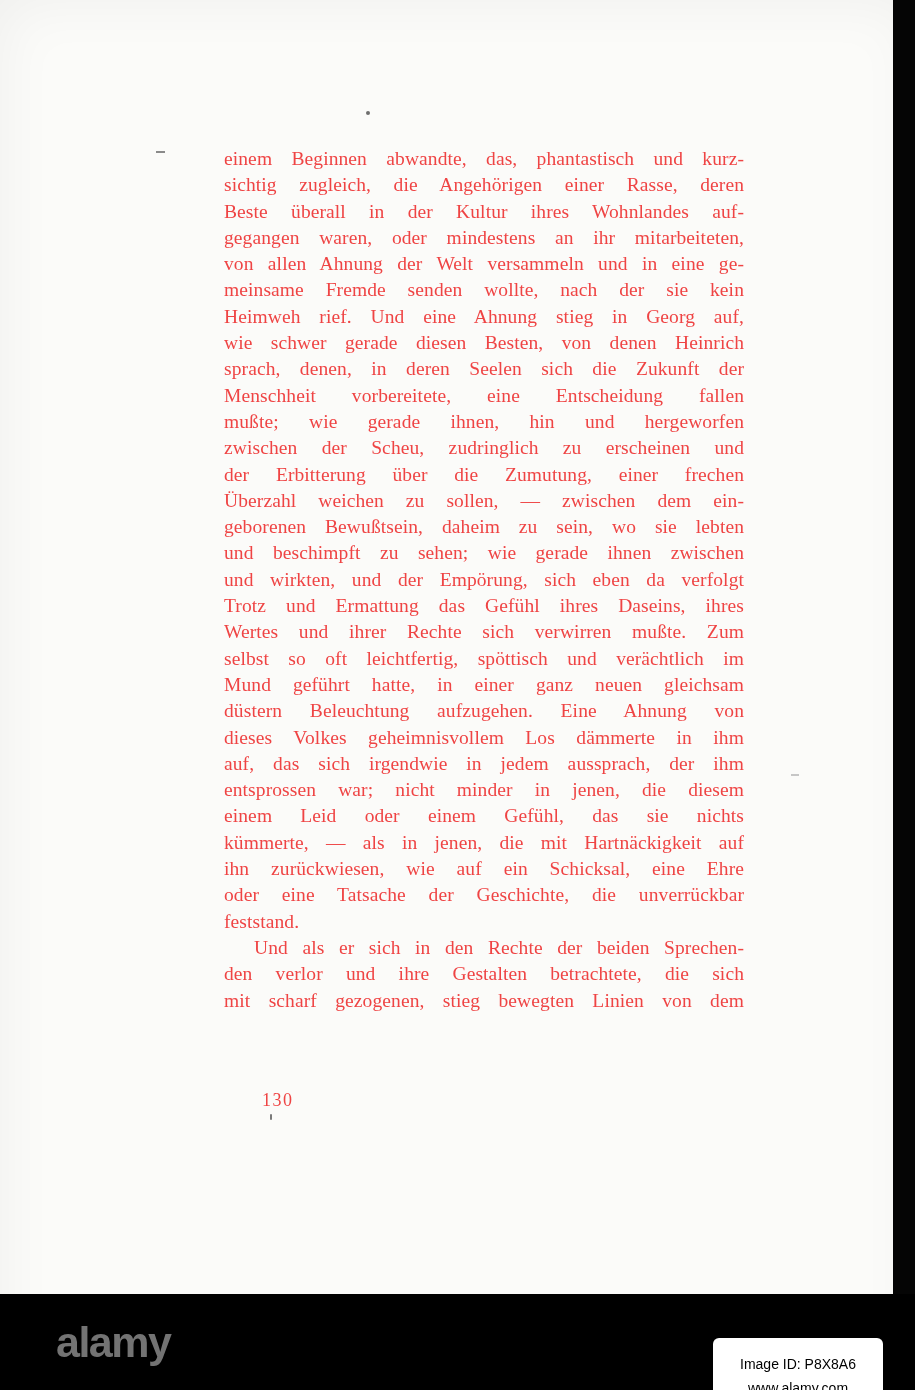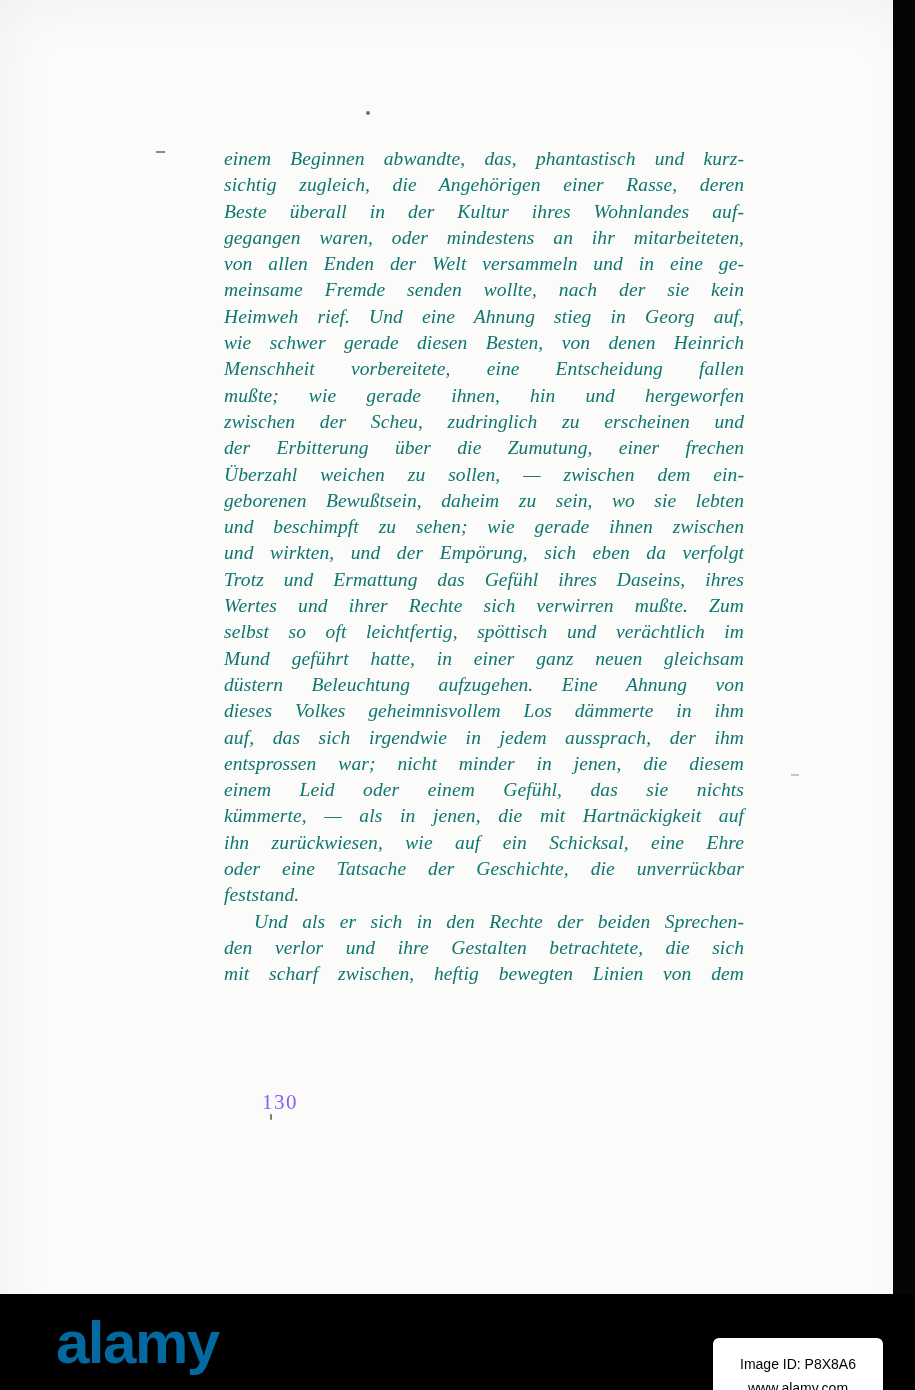--- a/index.html
+++ b/index.html
@@ -17,40 +17,39 @@
     position: absolute;
     inset: 0;
     pointer-events: none;
     box-shadow: inset 0 0 60px rgba(0,0,0,0.05);
   }
   .text-block {
     position: absolute;
     left: 224px;
     top: 146px;
     width: 520px;
-    color: #0f766e;
+    color: #ef4444;
     font-size: 19.5px;
     line-height: 26.3px;
     letter-spacing: 0.1px;
-    font-style: italic;
   }
   .para { margin: 0; }
   .line {
     text-align: justify;
     text-align-last: justify;
     white-space: normal;
   }
   .line.last-line { text-align-last: left; }
   .line.indent { text-indent: 30px; }
   .page-number {
     position: absolute;
     left: 262px;
     top: 1090px;
-    font-size: 21px;
-    color: #8b5cf6;
+    font-size: 18px;
+    color: #ef4444;
     letter-spacing: 1.5px;
   }
   
   .artifact { position: absolute; pointer-events: none; }
   .artifact.dot { left: 366px; top: 111px; width: 4px; height: 4px; background: #6e6e6e; border-radius: 50%; }
   .artifact.dash-left { left: 156px; top: 151px; width: 9px; height: 2px; background: #8a8a8a; }
   .artifact.dash-right { left: 791px; top: 774px; width: 8px; height: 2px; background: #c6c6c6; }
   .artifact.pagenum-mark { left: 270px; top: 1114px; width: 2px; height: 6px; background: #7a7a7a; border-radius: 1px; }
   
   .right-strip {
@@ -64,24 +63,24 @@
     position: absolute;
     left: 0; bottom: 0;
     width: 915px; height: 96px;
     background: #000000;
   }
   .alamy-logo {
     position: absolute;
     left: 56px;
     top: 50%;
     transform: translateY(-50%);
-    color: #0369a1;
+    color: #737373;
     font-family: "Liberation Sans", sans-serif;
     font-weight: bold;
-    font-size: 60px;
+    font-size: 43px;
     letter-spacing: -1.5px;
   }
   .id-box {
     position: absolute;
     right: 32px;
     top: 16px;
     width: 158px;
     padding: 18px 6px;
     background: #ffffff;
     border-radius: 6px;
@@ -102,24 +101,25 @@
   <div class="artifact dash-left"></div>
   <div class="artifact dash-right"></div>
   <div class="artifact pagenum-mark"></div>
 
   <div class="text-block">
       <div class="para">
         <div class="line">einem Beginnen abwandte, das, phantastisch und kurz-</div>
         <div class="line">sichtig zugleich, die Angehörigen einer Rasse, deren</div>
         <div class="line">Beste überall in der Kultur ihres Wohnlandes auf-</div>
         <div class="line">gegangen waren, oder mindestens an ihr mitarbeiteten,</div>
-        <div class="line">von allen Enden der Welt versammeln und in eine ge-</div>
+        <div class="line">von allen Ahnung der Welt versammeln und in eine ge-</div>
         <div class="line">meinsame Fremde senden wollte, nach der sie kein</div>
         <div class="line">Heimweh rief. Und eine Ahnung stieg in Georg auf,</div>
         <div class="line">wie schwer gerade diesen Besten, von denen Heinrich</div>
+        <div class="line">sprach, denen, in deren Seelen sich die Zukunft der</div>
         <div class="line">Menschheit vorbereitete, eine Entscheidung fallen</div>
         <div class="line">mußte; wie gerade ihnen, hin und hergeworfen</div>
         <div class="line">zwischen der Scheu, zudringlich zu erscheinen und</div>
         <div class="line">der Erbitterung über die Zumutung, einer frechen</div>
         <div class="line">Überzahl weichen zu sollen, — zwischen dem ein-</div>
         <div class="line">geborenen Bewußtsein, daheim zu sein, wo sie lebten</div>
         <div class="line">und beschimpft zu sehen; wie gerade ihnen zwischen</div>
         <div class="line">und wirkten, und der Empörung, sich eben da verfolgt</div>
         <div class="line">Trotz und Ermattung das Gefühl ihres Daseins, ihres</div>
         <div class="line">Wertes und ihrer Rechte sich verwirren mußte. Zum</div>
@@ -131,21 +131,21 @@
         <div class="line">entsprossen war; nicht minder in jenen, die diesem</div>
         <div class="line">einem Leid oder einem Gefühl, das sie nichts</div>
         <div class="line">kümmerte, — als in jenen, die mit Hartnäckigkeit auf</div>
         <div class="line">ihn zurückwiesen, wie auf ein Schicksal, eine Ehre</div>
         <div class="line">oder eine Tatsache der Geschichte, die unverrückbar</div>
         <div class="line last-line">feststand.</div>
       </div>
       <div class="para">
         <div class="line indent">Und als er sich in den Rechte der beiden Sprechen-</div>
         <div class="line">den verlor und ihre Gestalten betrachtete, die sich</div>
-        <div class="line">mit scharf zwischen, heftig bewegten Linien von dem</div>
+        <div class="line">mit scharf gezogenen, stieg bewegten Linien von dem</div>
       </div>
     </div>
 
   <div class="page-number">130</div>
 
   <div class="right-strip"></div>
 
   <div class="watermark-bar">
     <div class="alamy-logo">alamy</div>
     <div class="id-box">

